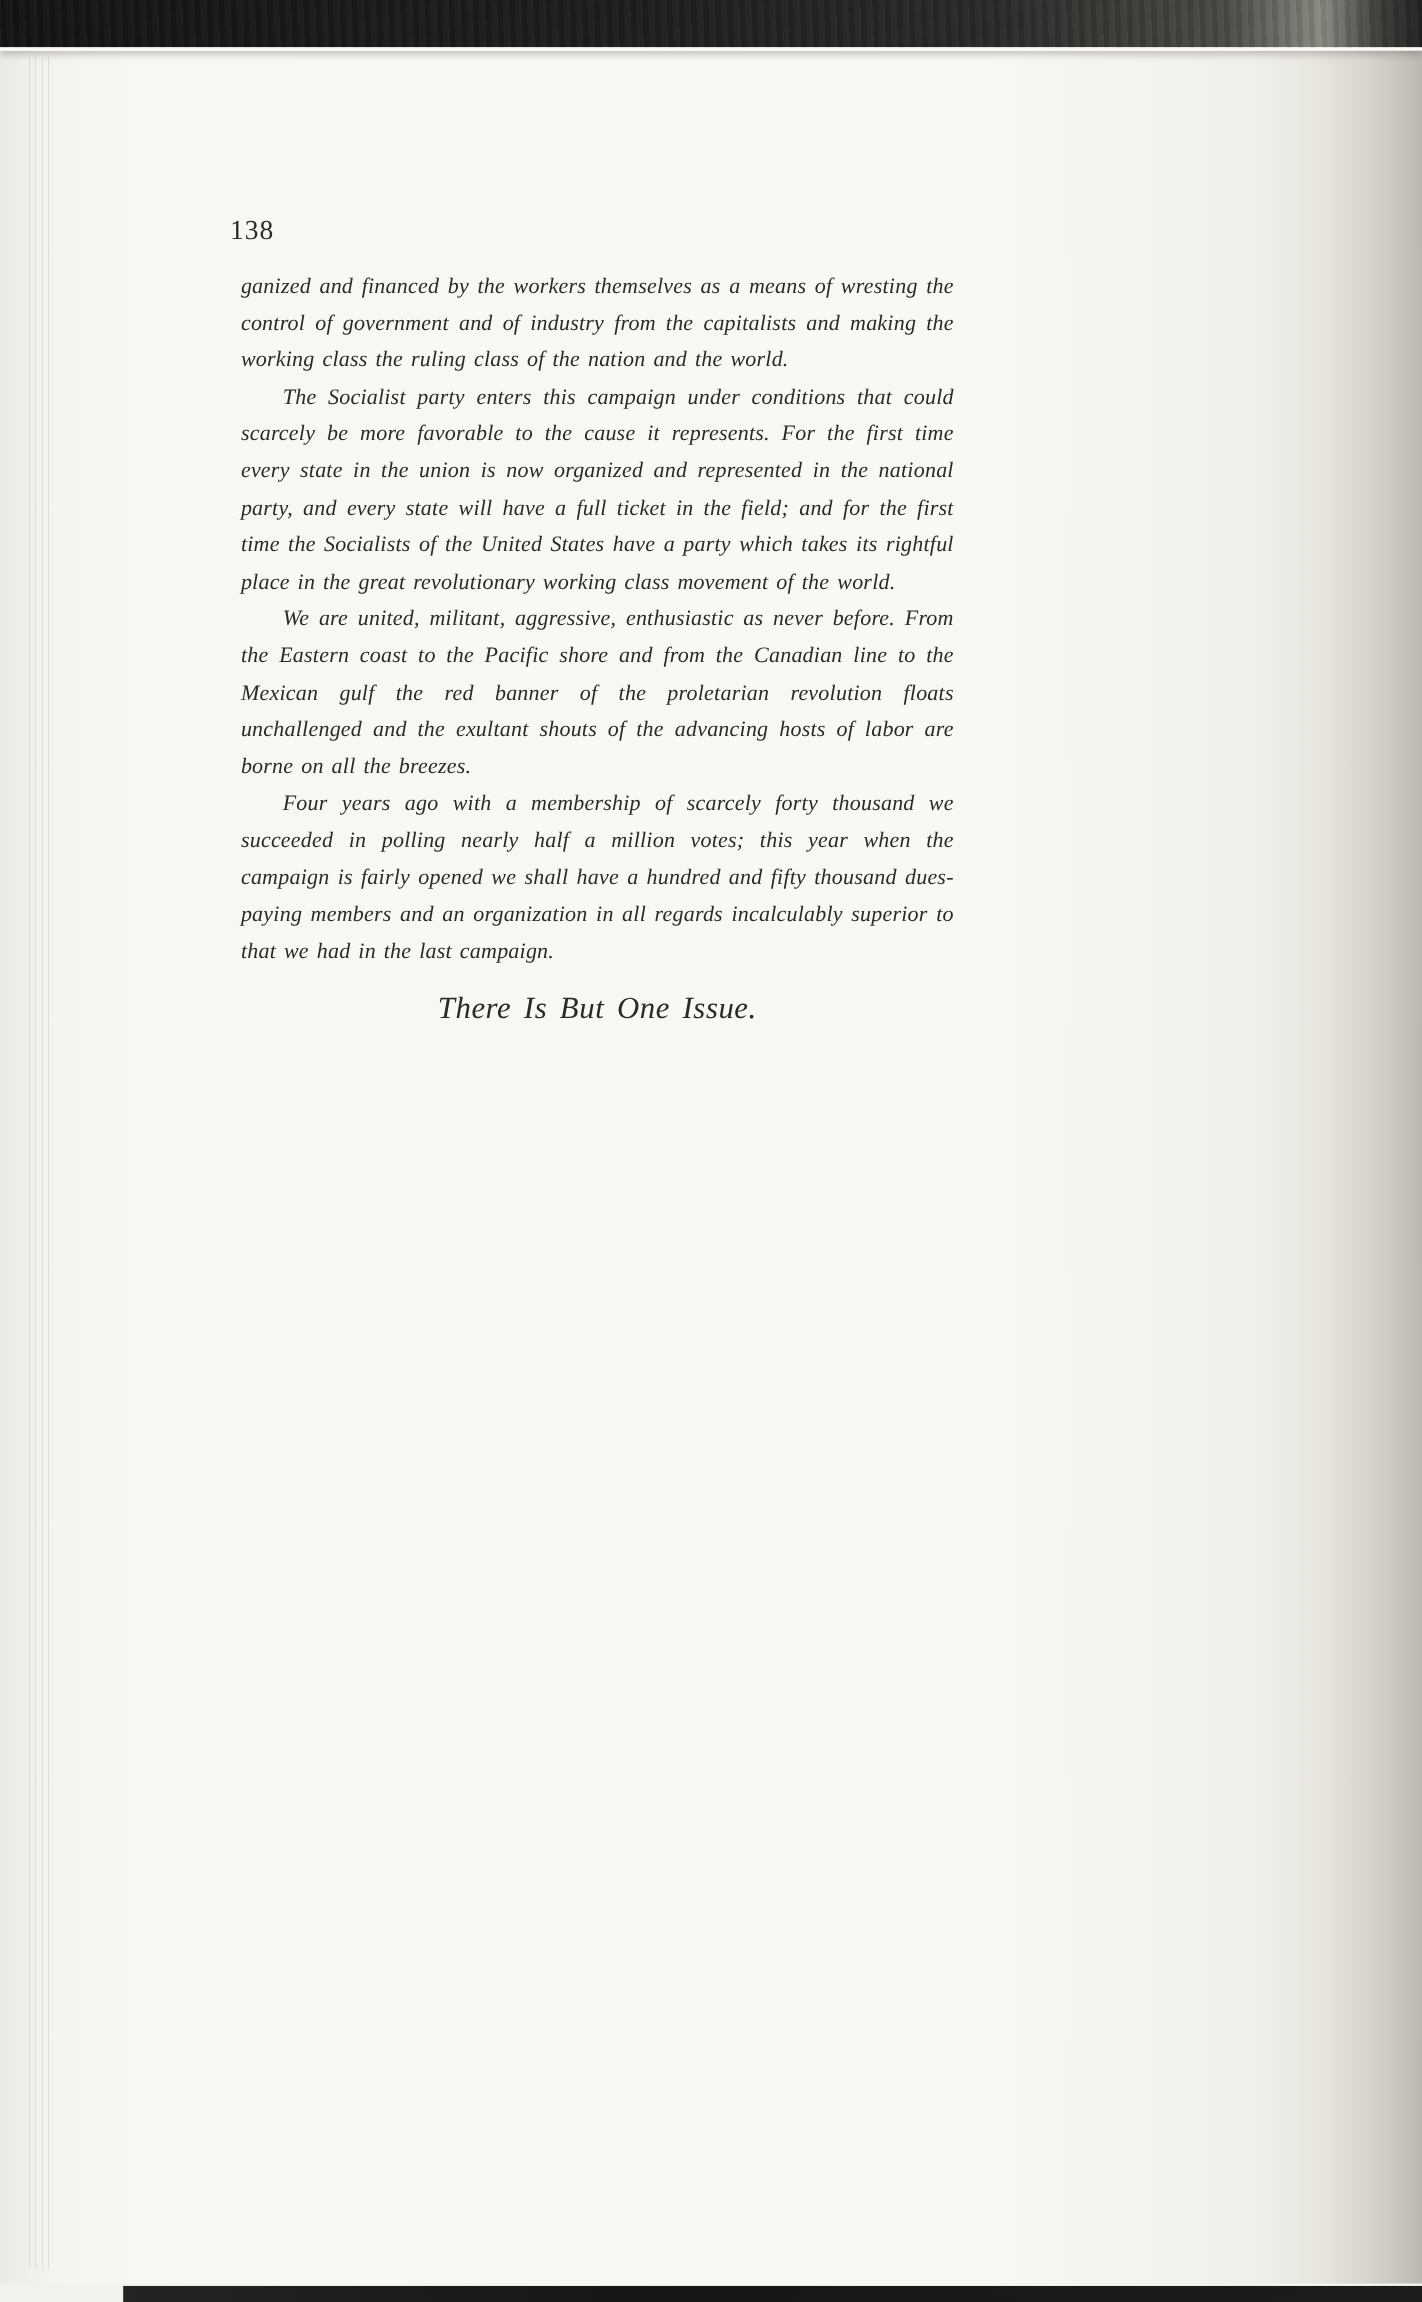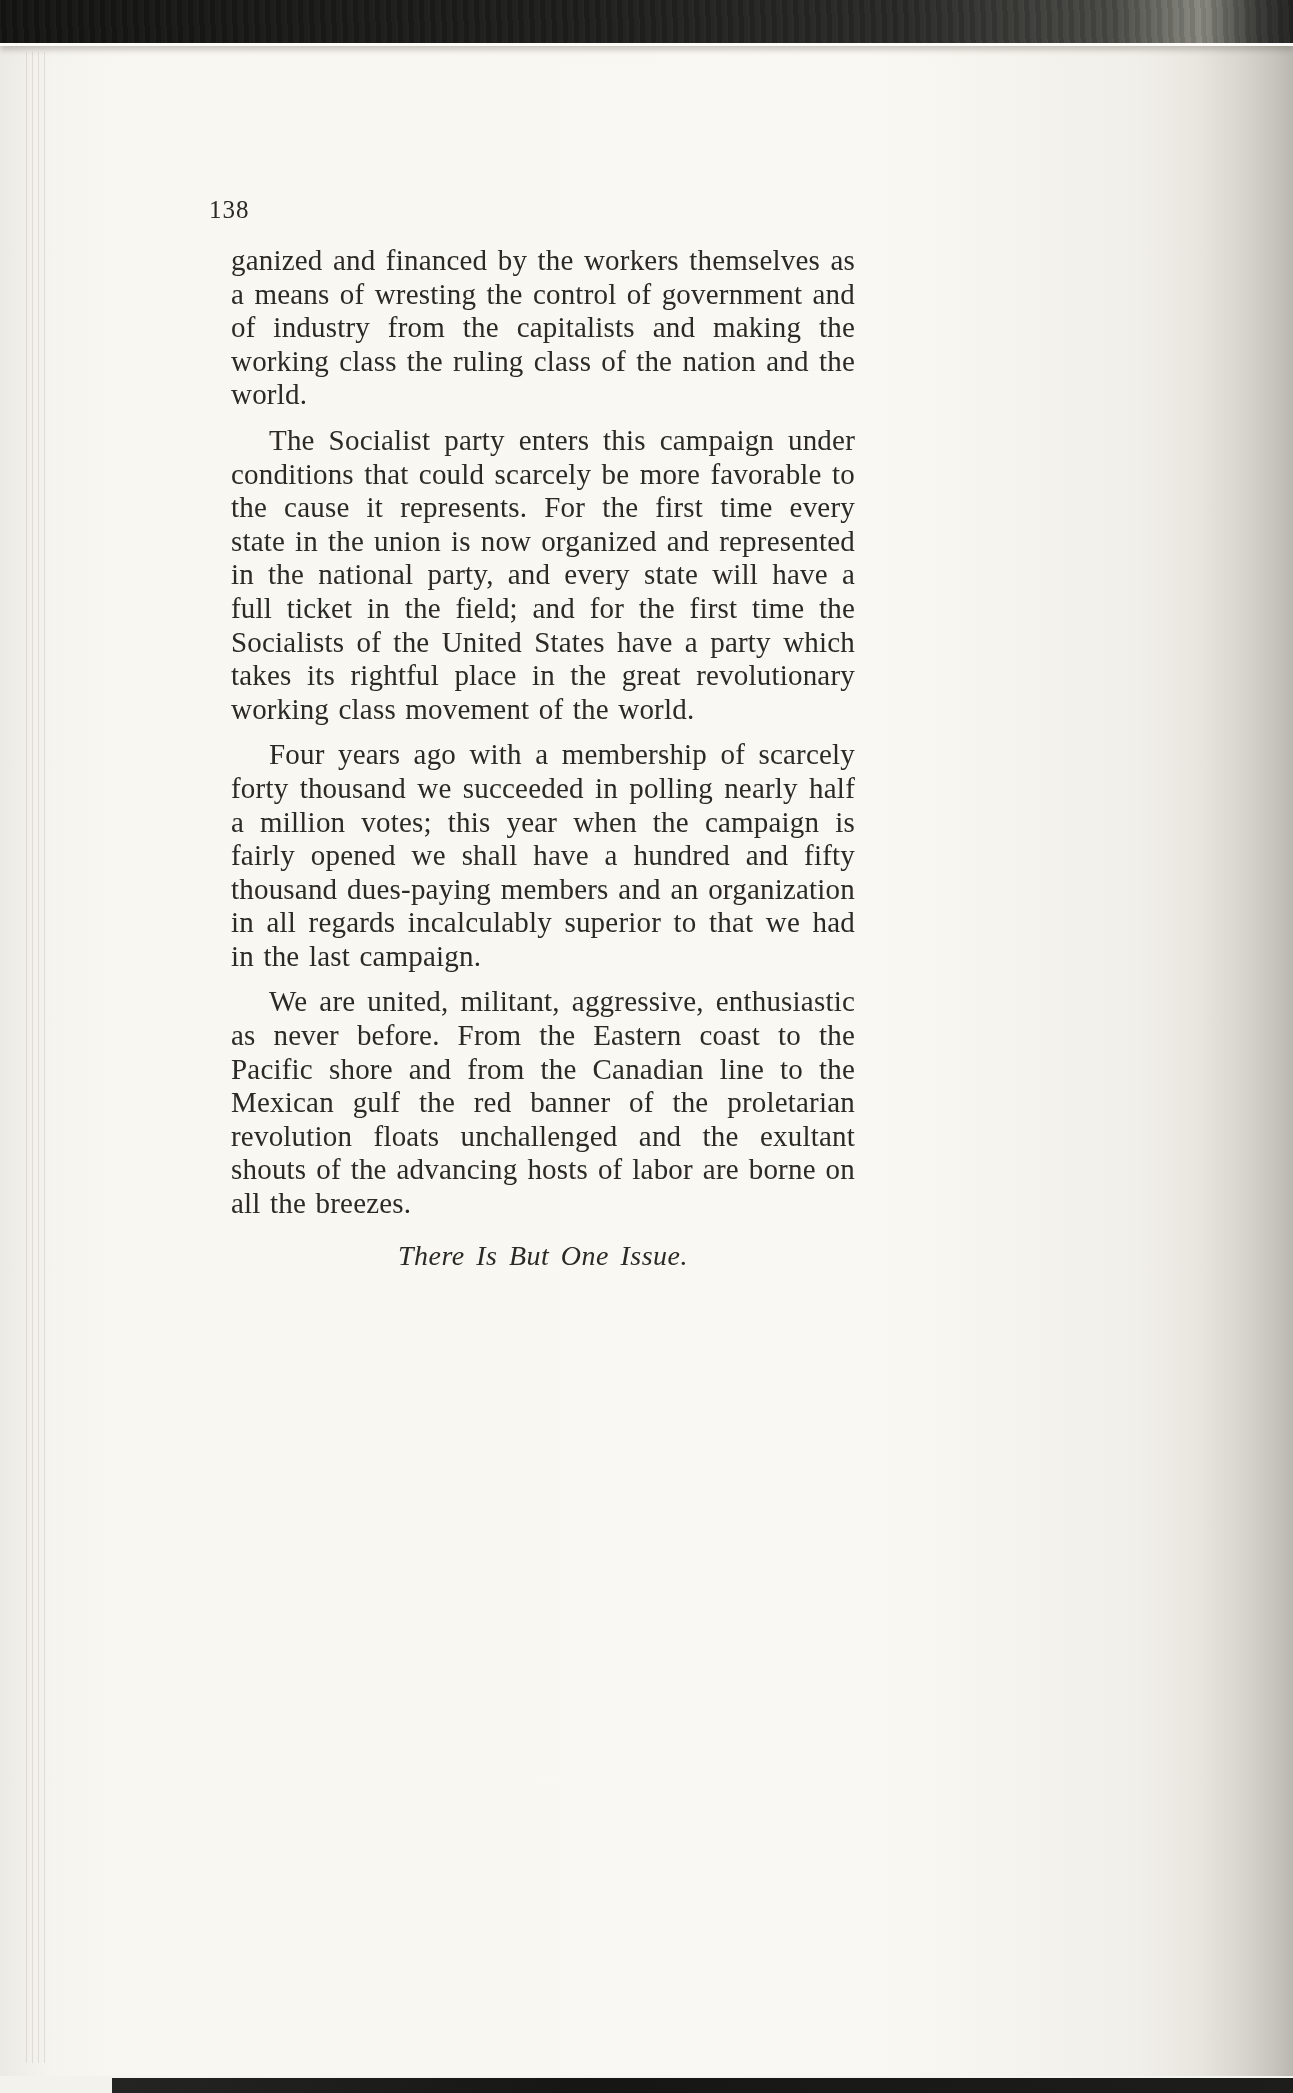--- a/index.html
+++ b/index.html
@@ -116,27 +116,28 @@
   .running-title {
     display: block;
     text-align: center;
     padding-top: 6px;
     font-size: 19px;
     letter-spacing: 2.5px;
     word-spacing: 7px;
   }
 
   .body-text p {
-    margin: 12px;
-    font-size: 29px;
+    margin: 0;
+    font-size: 20px;
     line-height: 33.6px;
     text-align: justify;
     text-indent: 38px;
     letter-spacing: 0.2px;
     word-spacing: 2px;
+    font-style: italic;
   }
   .body-text p.no-indent { text-indent: 0; }
 
   .section-heading {
     margin: 19px 0 13px 0;
     font-size: 28px;
     font-weight: normal;
     font-style: italic;
     text-align: center;
     letter-spacing: 0.5px;
@@ -157,22 +158,22 @@
 
   <div class="content">
 
     <div class="page-head">
       <span class="page-number">138</span>
     </div>
 
     <div class="body-text">
       <p class="no-indent">ganized and financed by the workers themselves as a means of wresting the control of government and of industry from the capitalists and making the working class the ruling class of the nation and the world.</p>
       <p>The Socialist party enters this campaign under conditions that could scarcely be more favorable to the cause it represents. For the first time every state in the union is now organized and represented in the national party, and every state will have a full ticket in the field; and for the first time the Socialists of the United States have a party which takes its rightful place in the great revolutionary working class movement of the world.</p>
+      <p>We are united, militant, aggressive, enthusiastic as never before. From the Eastern coast to the Pacific shore and from the Canadian line to the Mexican gulf the red banner of the proletarian revolution floats unchallenged and the exultant shouts of the advancing hosts of labor are borne on all the breezes.</p>
       <p>Four years ago with a membership of scarcely forty thousand we succeeded in polling nearly half a million votes; this year when the campaign is fairly opened we shall have a hundred and fifty thousand dues-paying members and an organization in all regards incalculably superior to that we had in the last campaign.</p>
-      <p>We are united, militant, aggressive, enthusiastic as never before. From the Eastern coast to the Pacific shore and from the Canadian line to the Mexican gulf the red banner of the proletarian revolution floats unchallenged and the exultant shouts of the advancing hosts of labor are borne on all the breezes.</p>
 
       <h3 class="section-heading">There Is But One Issue.</h3>
 
     </div>
 
   </div>
 
   <div class="bottom-left-gap"></div>
   <div class="bottom-band"></div>
 

